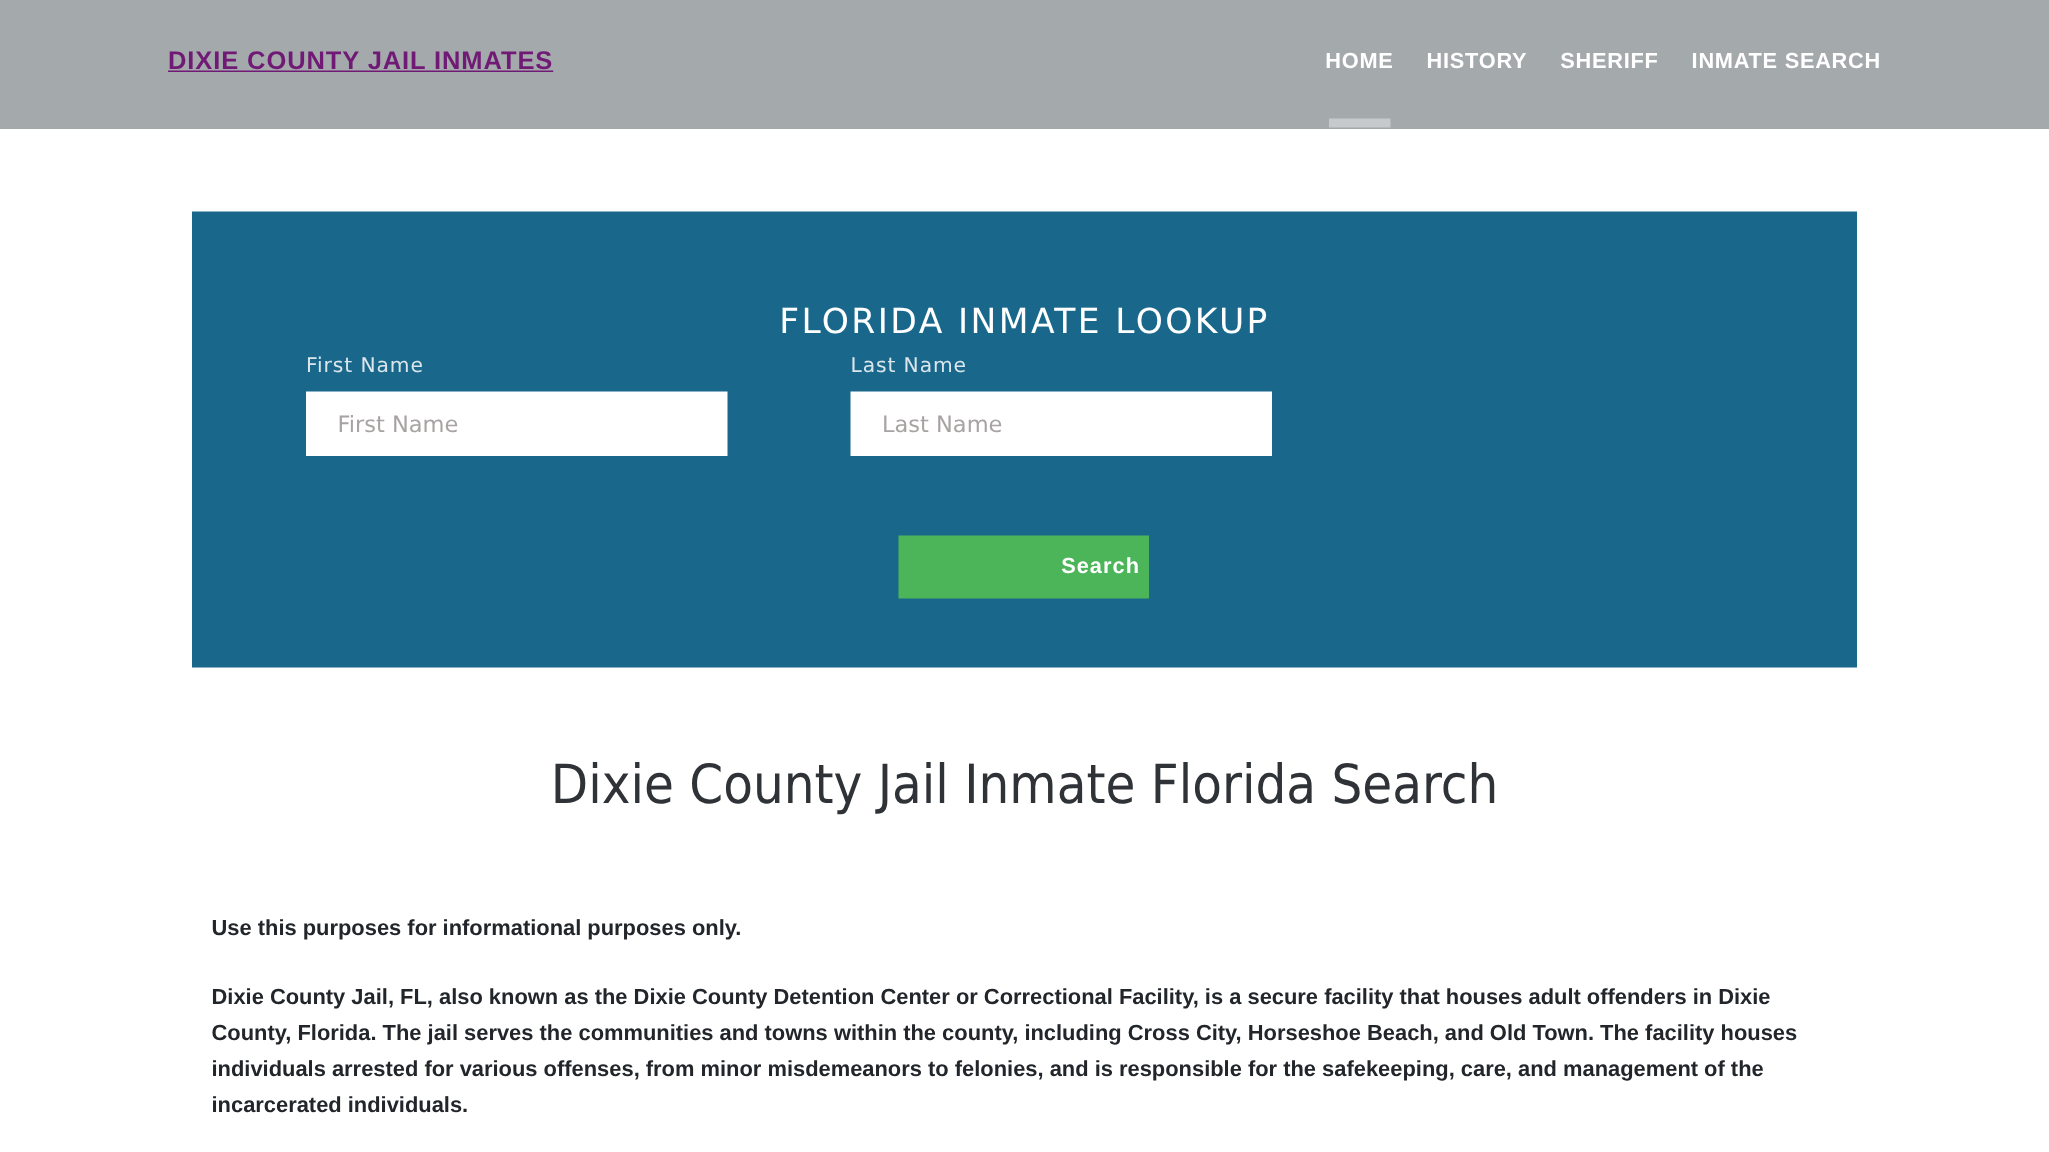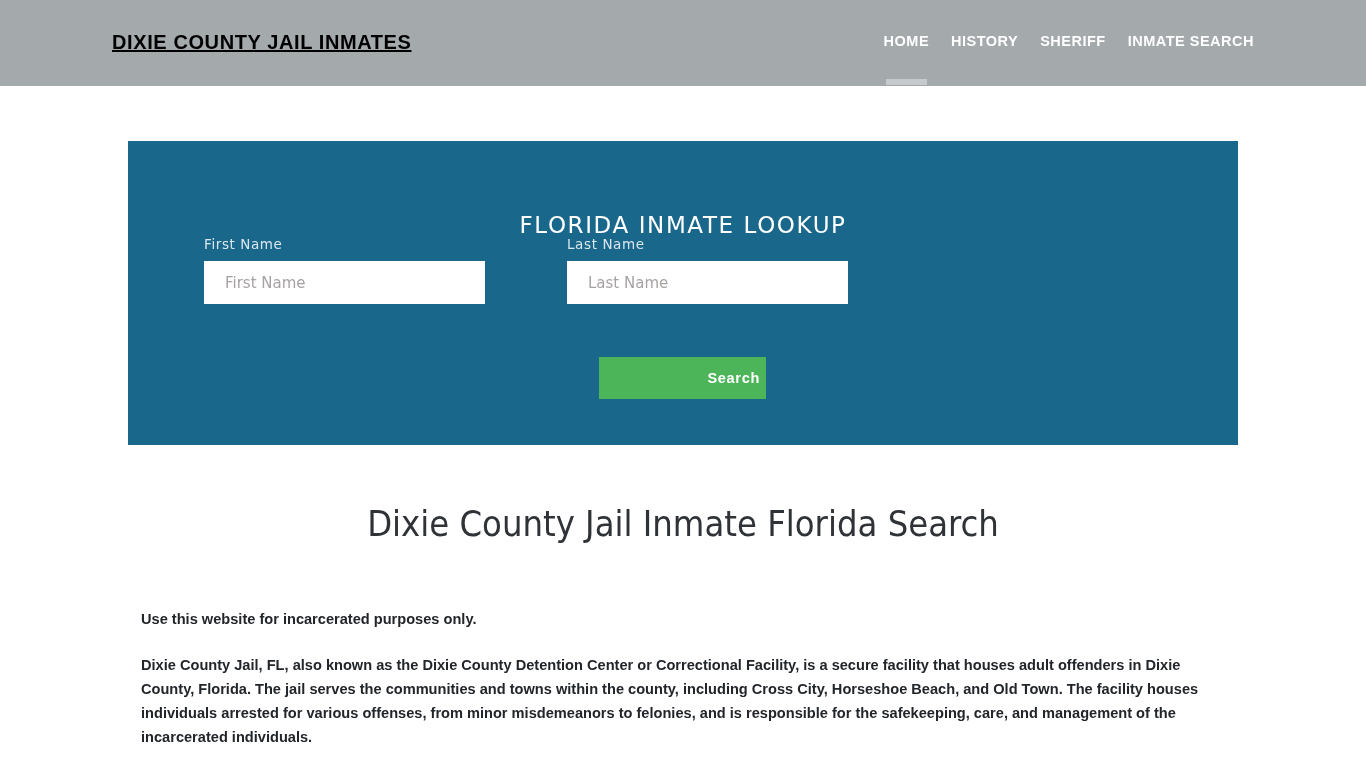--- a/index.html
+++ b/index.html
@@ -20,22 +20,22 @@
     width: 1366px;
     height: 86px;
     background: #a4a9ac;
     display: flex;
     align-items: center;
   }
   .brand {
     position: absolute;
     left: 112px;
     top: 31px;
-    color: #000000;
-    font-size: 20px;
+    color: #701a75;
+    font-size: 17px;
     font-weight: bold;
     letter-spacing: 0.6px;
     text-transform: uppercase;
     white-space: nowrap;
     font-family: "Liberation Sans", sans-serif;
   }
   .main-nav {
     position: absolute;
     right: 112px;
     top: 33px;
@@ -71,21 +71,21 @@
     left: 128px;
     top: 141px;
     width: 1110px;
     height: 304px;
     background: #19688c;
   }
   .panel-title {
     position: absolute;
     left: 0;
     right: 0;
-    top: 52px;
+    top: 42px;
     text-align: center;
     color: #ffffff;
     font-size: 23px;
     font-weight: normal;
     letter-spacing: 1.6px;
     text-transform: uppercase;
     font-family: "DejaVu Sans", sans-serif;
   }
   .field {
     position: absolute;
@@ -187,16 +187,16 @@
     <input class="field-input" type="text" placeholder="Last Name" style="">
   </div>
 
 
   <button class="search-button" type="submit">Search</button>
 </section>
 
 <h1 class="page-heading">Dixie County Jail Inmate Florida Search</h1>
 
 <div class="content">
-  <p class="lead">Use this website for incarcerated purposes only.</p>
+  <p class="lead">Use this purposes for informational purposes only.</p>
   <p>Dixie County Jail, FL, also known as the Dixie County Detention Center or Correctional Facility, is a secure facility that houses adult offenders in Dixie County, Florida. The jail serves the communities and towns within the county, including Cross City, Horseshoe Beach, and Old Town. The facility houses individuals arrested for various offenses, from minor misdemeanors to felonies, and is responsible for the safekeeping, care, and management of the incarcerated individuals.</p>
 
 </div>
 
 </body></html>

